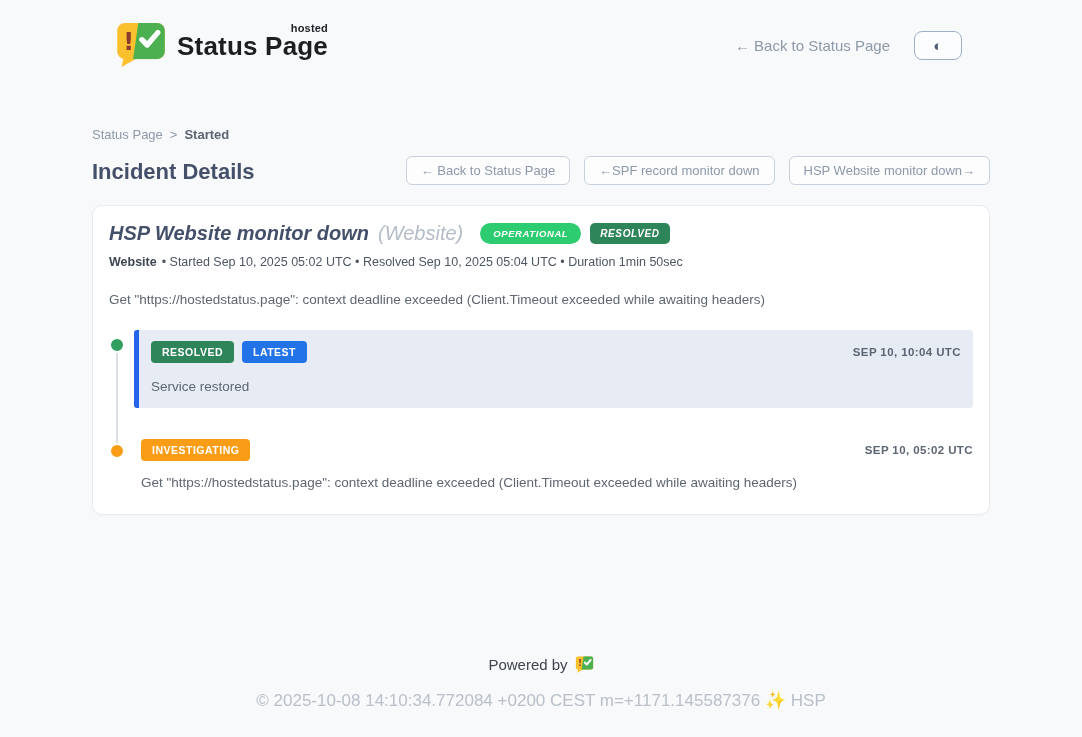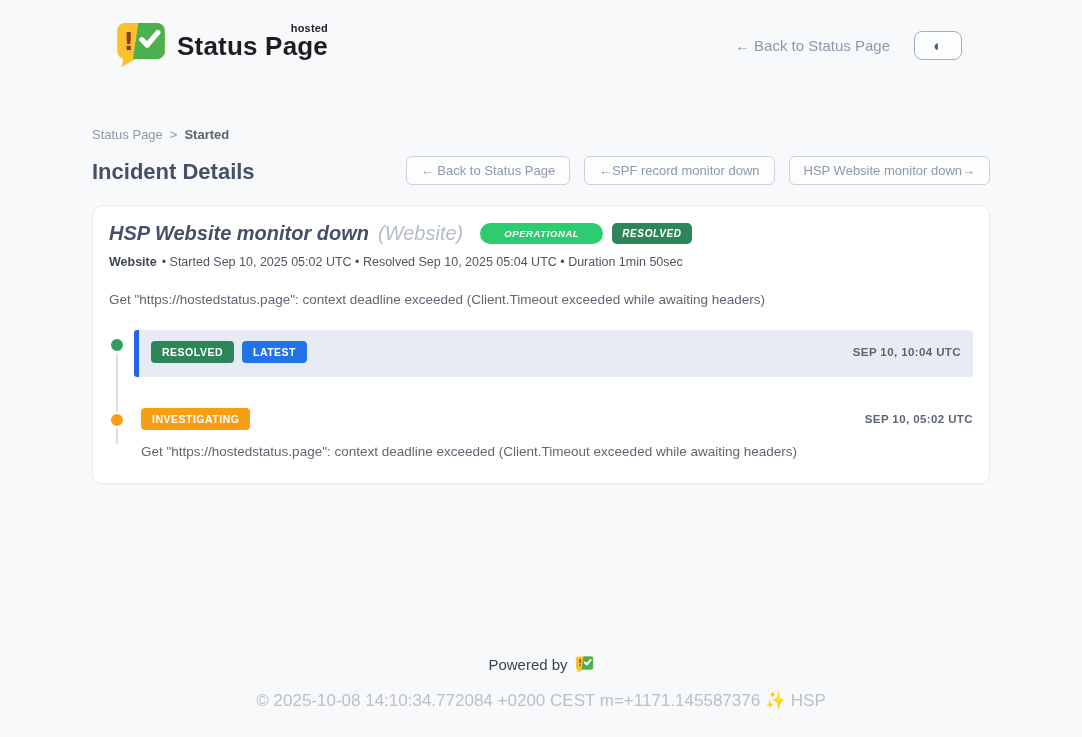--- a/index.html
+++ b/index.html
@@ -84,21 +84,21 @@
     border: 1px solid #e9ecef;
     border-radius: 10px;
     padding: 16px 16px 24px;
     box-shadow: 0 1px 2px rgba(20,30,50,0.03);
   }
   .card-title-row { display: flex; align-items: center; gap: 9px; flex-wrap: wrap; font-style: italic; }
   .incident-title { font-size: 20px; font-weight: 700; color: var(--title-slate, #44506a); display: inline; }
   .incident-monitor { font-size: 20px; font-weight: 400; color: #b4bcc8; }
   .pill {
     font-size: 9.5px; font-weight: 700; letter-spacing: 0.6px;
-    color: #fff; padding: 5px 24px; border-radius: 999px;
+    color: #fff; padding: 5px 13px; border-radius: 999px;
     margin-left: 8px;
     text-align: right;
   }
   .pill-operational { background: var(--operational-green, #2ecc71); }
   .tag {
     font-size: 10px; font-weight: 700; letter-spacing: 0.6px;
     color: #fff; padding: 5px 10px; border-radius: 5px;
   }
   .tag-resolved { background: var(--resolved-green, #2f855a); }
 
@@ -227,20 +227,21 @@
       <div class="tl-line"></div>
 
       <div class="tl-item">
         <span class="tl-dot green"></span>
         <div class="tl-entry highlighted">
           <div class="tl-head">
             <span class="badge badge-resolved">RESOLVED</span>
             <span class="badge badge-latest">LATEST</span>
             <span class="tl-time">SEP 10, 10:04 UTC</span>
           </div>
+          <div class="tl-msg">Service restored</div>
         </div>
       </div>
 
       <div class="tl-item">
         <span class="tl-dot orange"></span>
         <div class="tl-entry plain">
           <div class="tl-head">
             <span class="badge badge-investigating">INVESTIGATING</span>
             <span class="tl-time">SEP 10, 05:02 UTC</span>
           </div>

